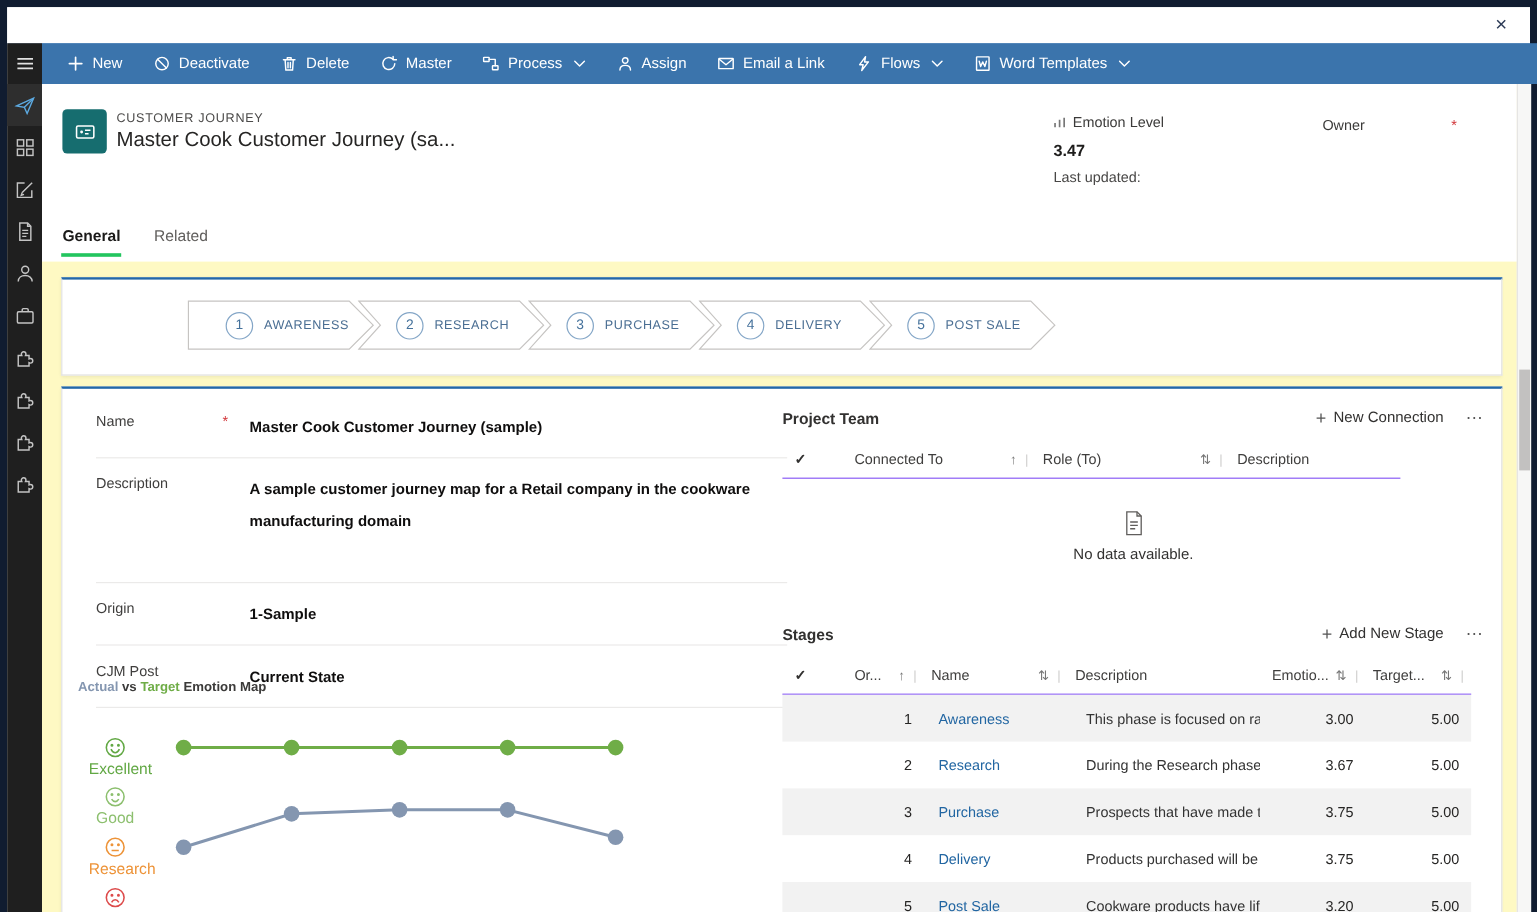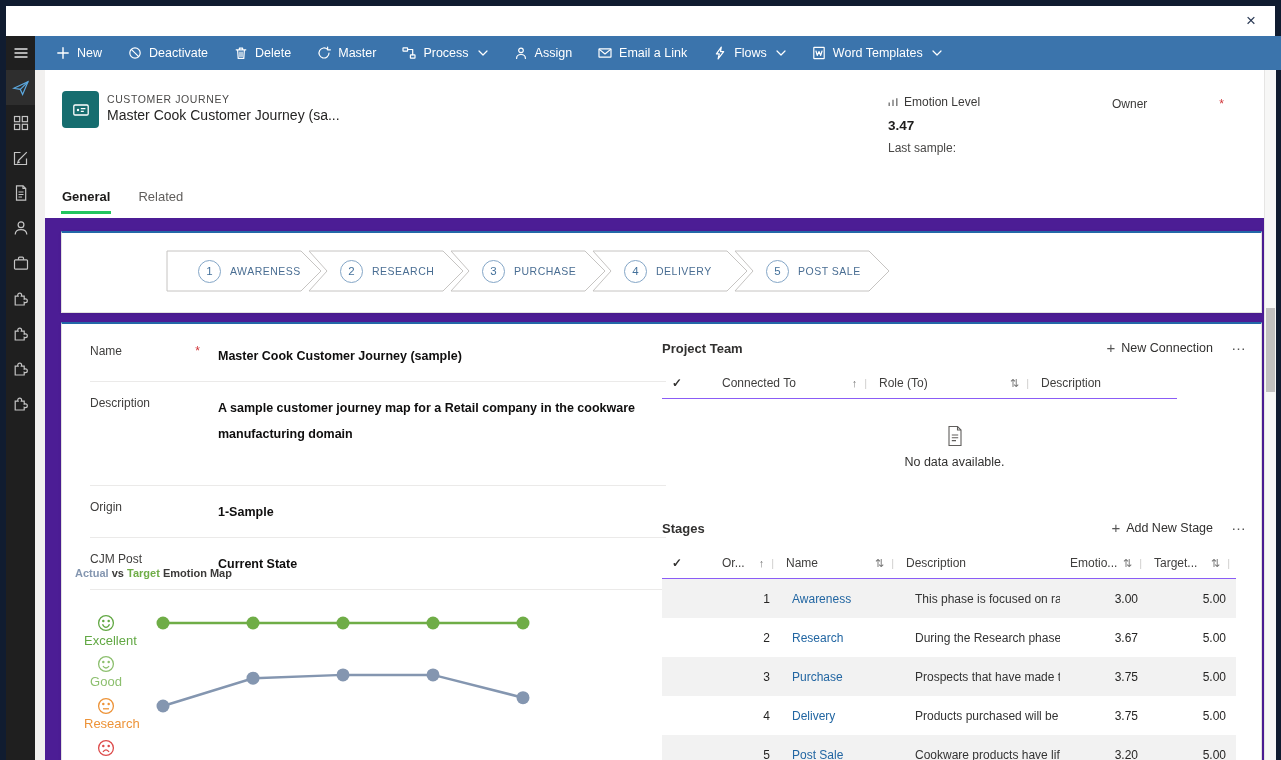--- a/index.html
+++ b/index.html
@@ -35,28 +35,28 @@
     position:absolute;left:35px;top:36px;width:1240px;height:34px;background:#3B74AC;
     display:flex;align-items:center;padding-left:8px;
   }
   .cmd-btn{
     display:flex;align-items:center;gap:7px;height:34px;padding:0 13px;
     color:#FFFFFF;font-size:12.5px;cursor:pointer;white-space:nowrap;
   }
   .cmd-btn svg{stroke:#fff;fill:none;stroke-width:1.2;stroke-linecap:round;stroke-linejoin:round;}
   .chev{margin-left:2px;}
   
-  .content{position:absolute;left:45px;top:70px;width:1229px;height:690px;background:#4c1d95;}
+  .content{position:absolute;left:35px;top:70px;width:1229px;height:690px;background:#fef9c3;}
   .header-white{position:absolute;left:0;top:0;width:1229px;height:148px;background:#fff;}
   .record-icon{
     position:absolute;left:17px;top:21px;width:37px;height:37px;border-radius:4px;
     background:#166D6F;display:flex;align-items:center;justify-content:center;
   }
   .entity-type{position:absolute;left:62px;top:23px;font-size:10.5px;letter-spacing:.6px;color:#4B4A49;}
-  .record-title{position:absolute;left:62px;top:37px;font-size:14px;color:#262524;}
+  .record-title{position:absolute;left:62px;top:37px;font-size:17px;color:#262524;}
   .emotion-block{position:absolute;left:843px;top:25px;width:210px;font-size:12px;color:#3B3A39;}
   .emo-row1{display:flex;align-items:center;gap:6px;}
   .emo-val{margin-top:9px;font-size:13.5px;font-weight:700;color:#1E1D1C;}
   .emo-upd{margin-top:8px;color:#484746;}
   .owner-block{position:absolute;left:1067px;top:27px;width:112px;display:flex;justify-content:space-between;font-size:12px;color:#3B3A39;}
   .req{color:#D13438;font-size:12px;}
   .tabs{position:absolute;left:16px;top:115px;display:flex;gap:26px;}
   .tab{font-size:13px;color:#605E5C;padding:4px 1px 7px;cursor:pointer;}
   .tab.active{color:#1B1A19;font-weight:700;border-bottom:3px solid #22c55e;}
   
@@ -328,21 +328,21 @@
     <div class="emotion-block">
       <div class="emo-row1">
         <span>
             <svg width="10" height="10" viewBox="0 0 10 10" style="stroke:#777;fill:none;stroke-width:1.4">
               <path d="M1.2 9V5.4M5 9V2.8M8.8 9V1.2"></path>
             </svg>
           </span>
         <span>Emotion Level</span>
       </div>
       <div class="emo-val">3.47</div>
-      <div class="emo-upd">Last sample:</div>
+      <div class="emo-upd">Last updated:</div>
     </div>
 
     <div class="owner-block">
       <span>Owner</span>
       <span class="req">*</span>
     </div>
 
     <div class="tabs">
       <div class="tab active">General</div>
       <div class="tab">Related</div>

